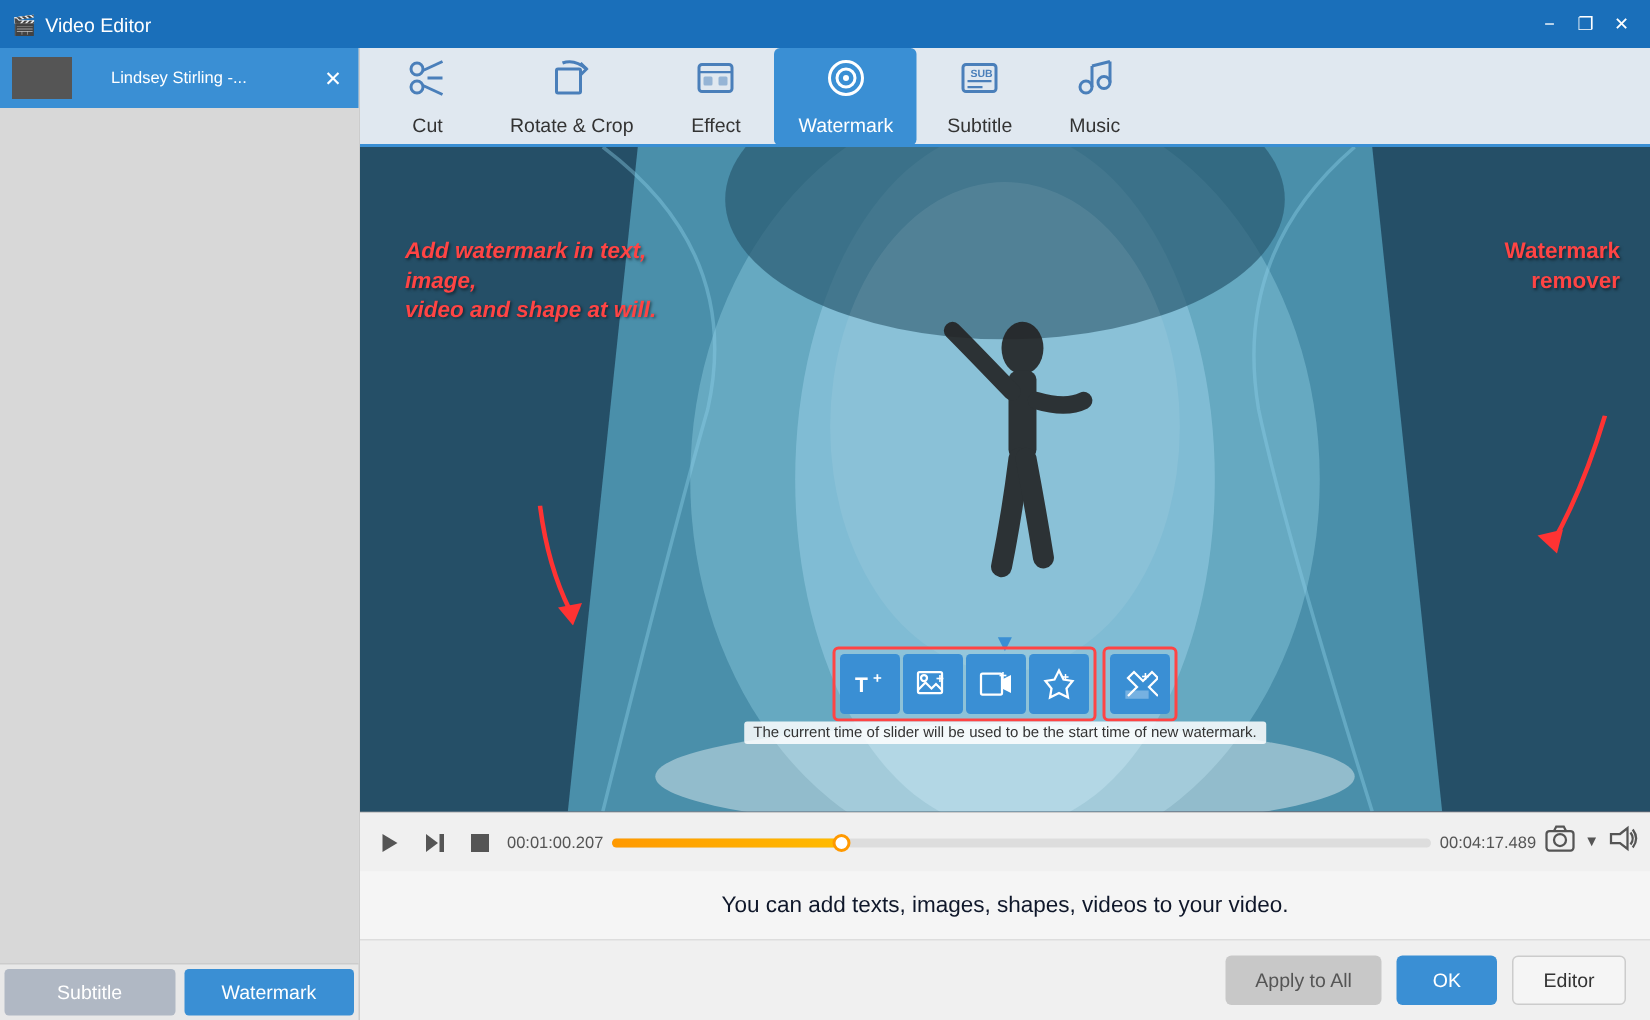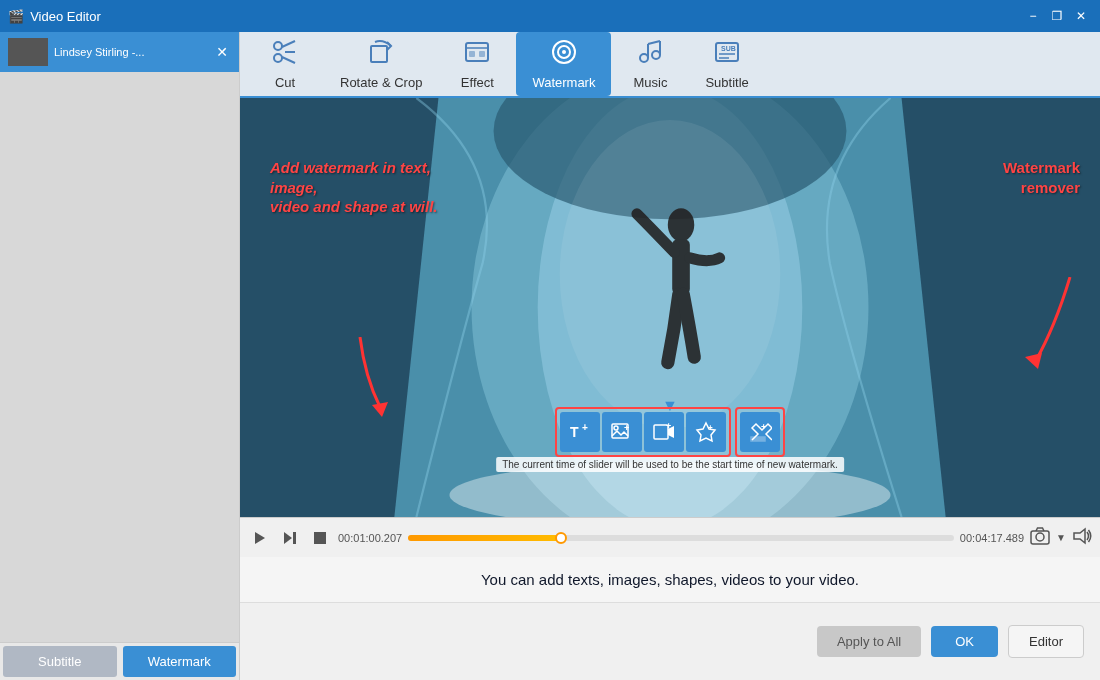--- a/index.html
+++ b/index.html
@@ -23,21 +23,21 @@
     
     .sidebar {
       width: 240px; background: #e8e8e8; border-right: 1px solid #ccc;
       display: flex; flex-direction: column;
     }
     .sidebar-file {
       display: flex; align-items: center; background: #3a8fd4; color: white;
       padding: 6px 8px; gap: 6px; font-size: 12px; position: relative;
     }
     .sidebar-file-thumb { width: 40px; height: 28px; background: #555; flex-shrink: 0; }
-    .sidebar-file-name { font-size: 11px; flex: 1; }
+    .sidebar-file-name { font-size: 11px; flex: 1; margin-left: 20px; }
     .sidebar-close {
       width: 18px; height: 18px; background: none; border: none; color: white;
       font-size: 14px; cursor: pointer; display: flex; align-items: center; justify-content: center;
     }
     .sidebar-content { flex: 1; background: #d8d8d8; }
     .sidebar-bottom {
       display: flex; border-top: 1px solid #ccc;
     }
     .sidebar-tab {
       flex: 1; padding: 8px 4px; text-align: center; font-size: 13px;
@@ -150,22 +150,22 @@
       background: none; border: none; cursor: pointer; font-size: 16px; color: #555;
     }
 
     
     .instructions {
       text-align: center; padding: 14px; font-size: 15px; color: #0f172a; background: #f5f5f5;
     }
 
     
     .action-bar {
-      display: flex; align-items: center; justify-content: flex-end;
-      padding: 22px 16px; gap: 10px; background: #f0f0f0; border-top: 1px solid #ddd;
+      display: flex; justify-content: flex-end;
+      padding: 10px 16px; gap: 10px; background: #f0f0f0; border-top: 1px solid #ddd;
     }
     .btn-apply-all {
       padding: 8px 20px; background: #c8c8c8; color: #555; border: none; border-radius: 4px;
       font-size: 13px; cursor: pointer;
     }
     .btn-ok {
       padding: 8px 24px; background: #3a8fd4; color: white; border: none; border-radius: 4px;
       font-size: 13px; cursor: pointer;
     }
     .btn-cancel {
@@ -248,39 +248,39 @@
             <circle cx="14" cy="14" r="11" stroke="white" stroke-width="2"></circle>
             <circle cx="14" cy="14" r="6" stroke="white" stroke-width="2"></circle>
             <circle cx="14" cy="14" r="2" fill="white"></circle>
           </svg>
         </span>
         <span>Watermark</span>
       </button>
       <button class="nav-item">
         <span class="nav-icon">
           <svg class="nav-svg" viewBox="0 0 28 28" fill="none" xmlns="http://www.w3.org/2000/svg">
+            <rect x="3" y="5" width="22" height="18" rx="2" stroke="#4a7fba" stroke-width="2"></rect>
+            <line x1="6" y1="16" x2="22" y2="16" stroke="#4a7fba" stroke-width="1.5"></line>
+            <line x1="6" y1="20" x2="16" y2="20" stroke="#4a7fba" stroke-width="1.5"></line>
+            <text x="8" y="13" font-size="7" fill="#4a7fba" font-weight="bold">SUB</text>
+          </svg>
+        </span>
+        <span>Subtitle</span>
+      </button>
+      <button class="nav-item">
+        <span class="nav-icon">
+          <svg class="nav-svg" viewBox="0 0 28 28" fill="none" xmlns="http://www.w3.org/2000/svg">
             <circle cx="8" cy="20" r="4" stroke="#4a7fba" stroke-width="2"></circle>
             <circle cx="20" cy="17" r="4" stroke="#4a7fba" stroke-width="2"></circle>
             <line x1="12" y1="20" x2="12" y2="6" stroke="#4a7fba" stroke-width="2"></line>
             <line x1="24" y1="17" x2="24" y2="3" stroke="#4a7fba" stroke-width="2"></line>
             <line x1="12" y1="6" x2="24" y2="3" stroke="#4a7fba" stroke-width="2"></line>
           </svg>
         </span>
         <span>Music</span>
-      </button>
-      <button class="nav-item">
-        <span class="nav-icon">
-          <svg class="nav-svg" viewBox="0 0 28 28" fill="none" xmlns="http://www.w3.org/2000/svg">
-            <rect x="3" y="5" width="22" height="18" rx="2" stroke="#4a7fba" stroke-width="2"></rect>
-            <line x1="6" y1="16" x2="22" y2="16" stroke="#4a7fba" stroke-width="1.5"></line>
-            <line x1="6" y1="20" x2="16" y2="20" stroke="#4a7fba" stroke-width="1.5"></line>
-            <text x="8" y="13" font-size="7" fill="#4a7fba" font-weight="bold">SUB</text>
-          </svg>
-        </span>
-        <span>Subtitle</span>
       </button>
     </div>
 
     <div class="video-container">
       <div class="video-bg">
 
         <svg style="position:absolute;top:0;left:0;width:100%;height:100%;z-index:1;" viewBox="0 0 860 380" preserveAspectRatio="xMidYMid slice" xmlns="http://www.w3.org/2000/svg">
 
           <rect width="860" height="380" fill="#4a8faa"></rect>
 

